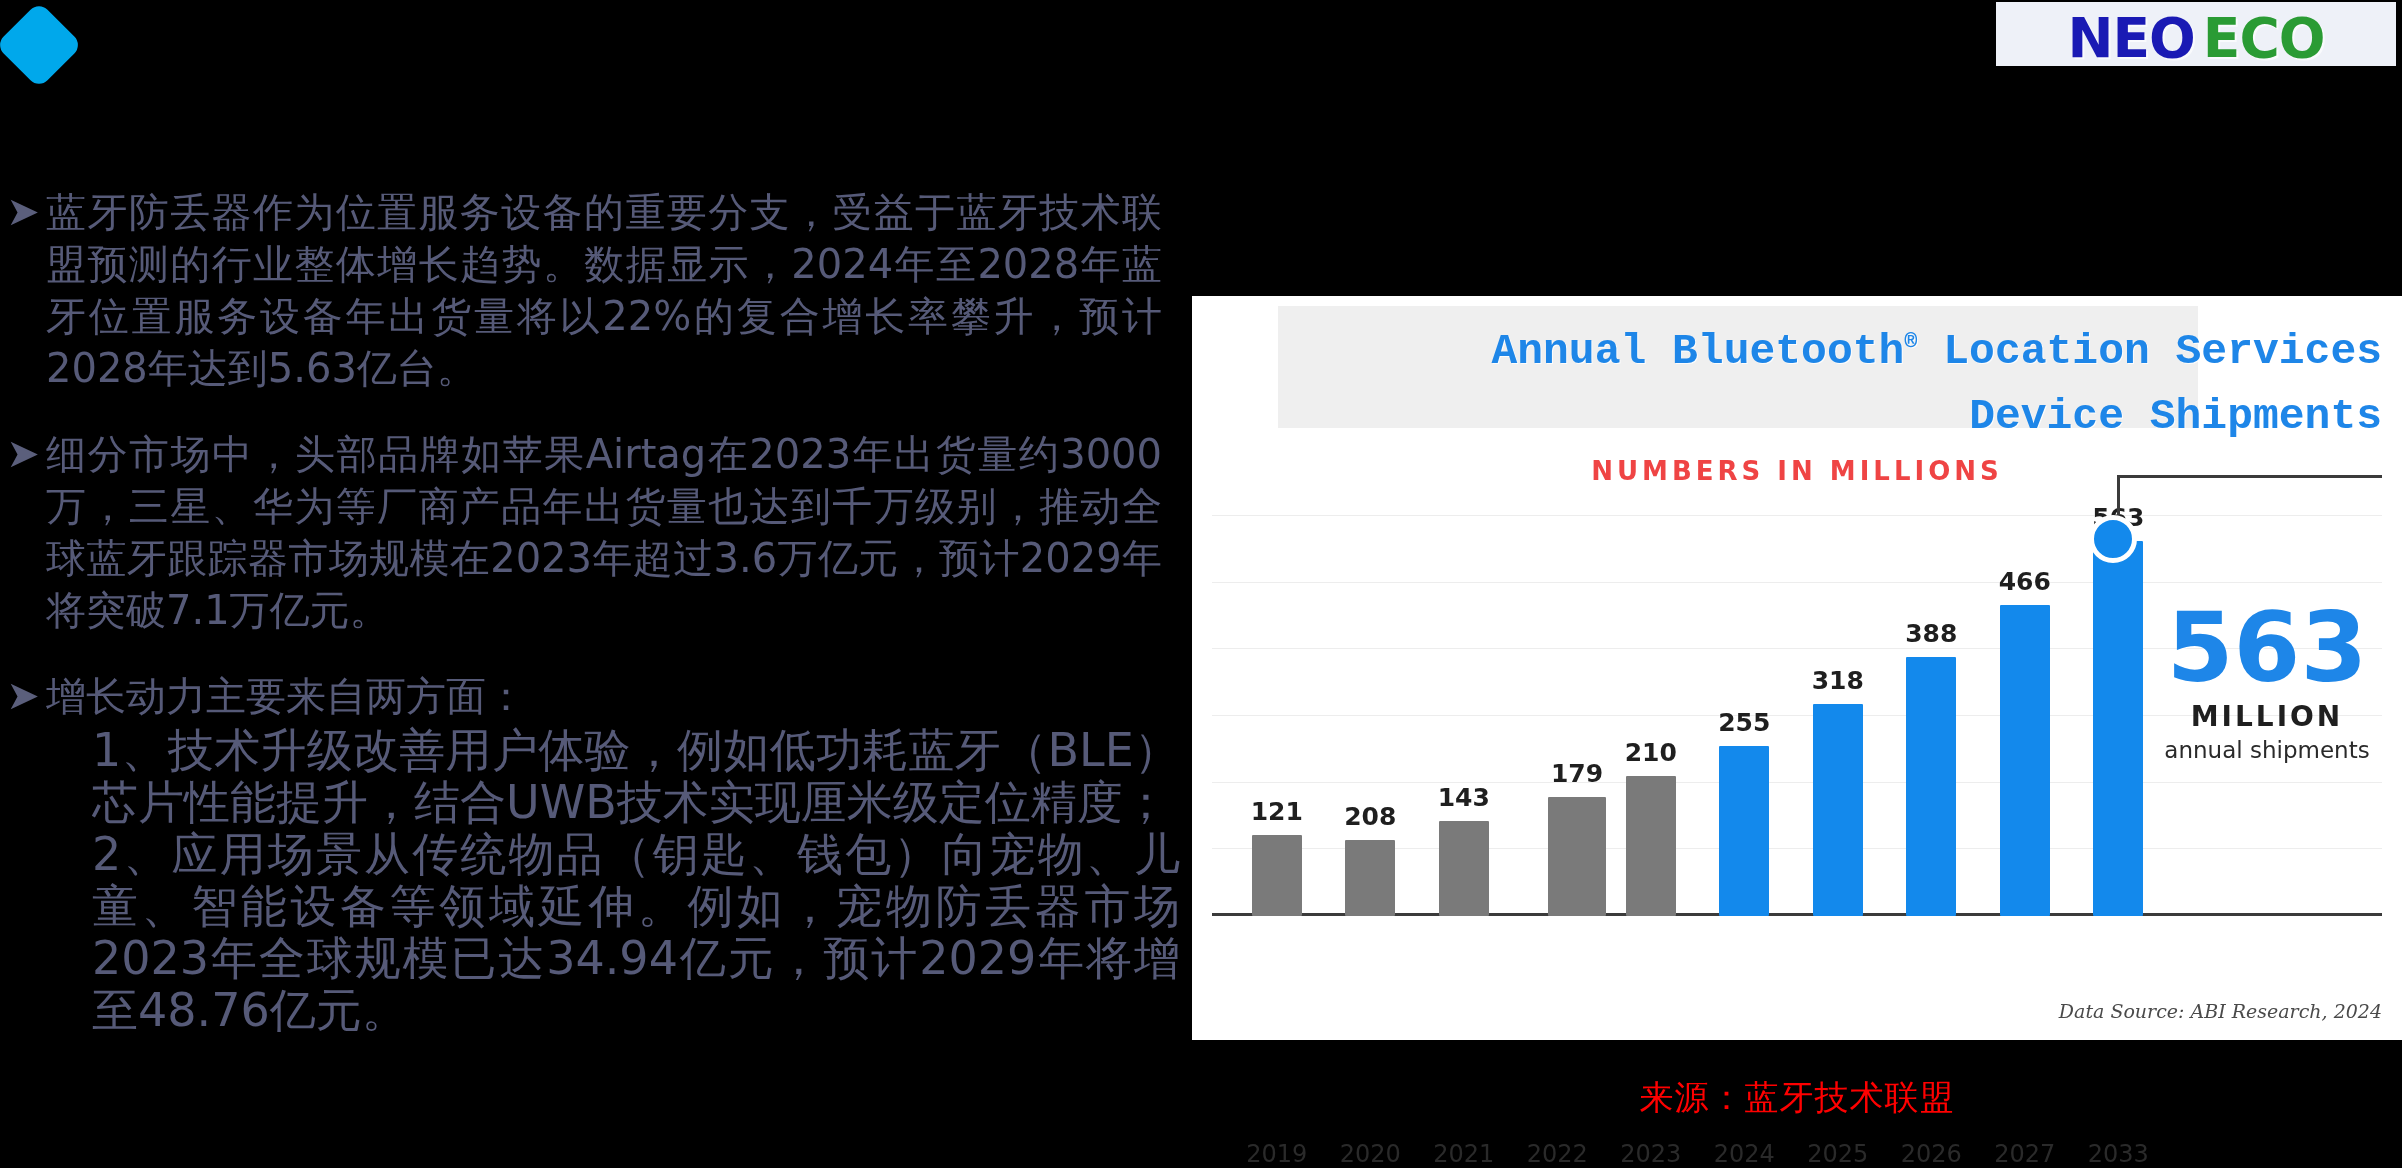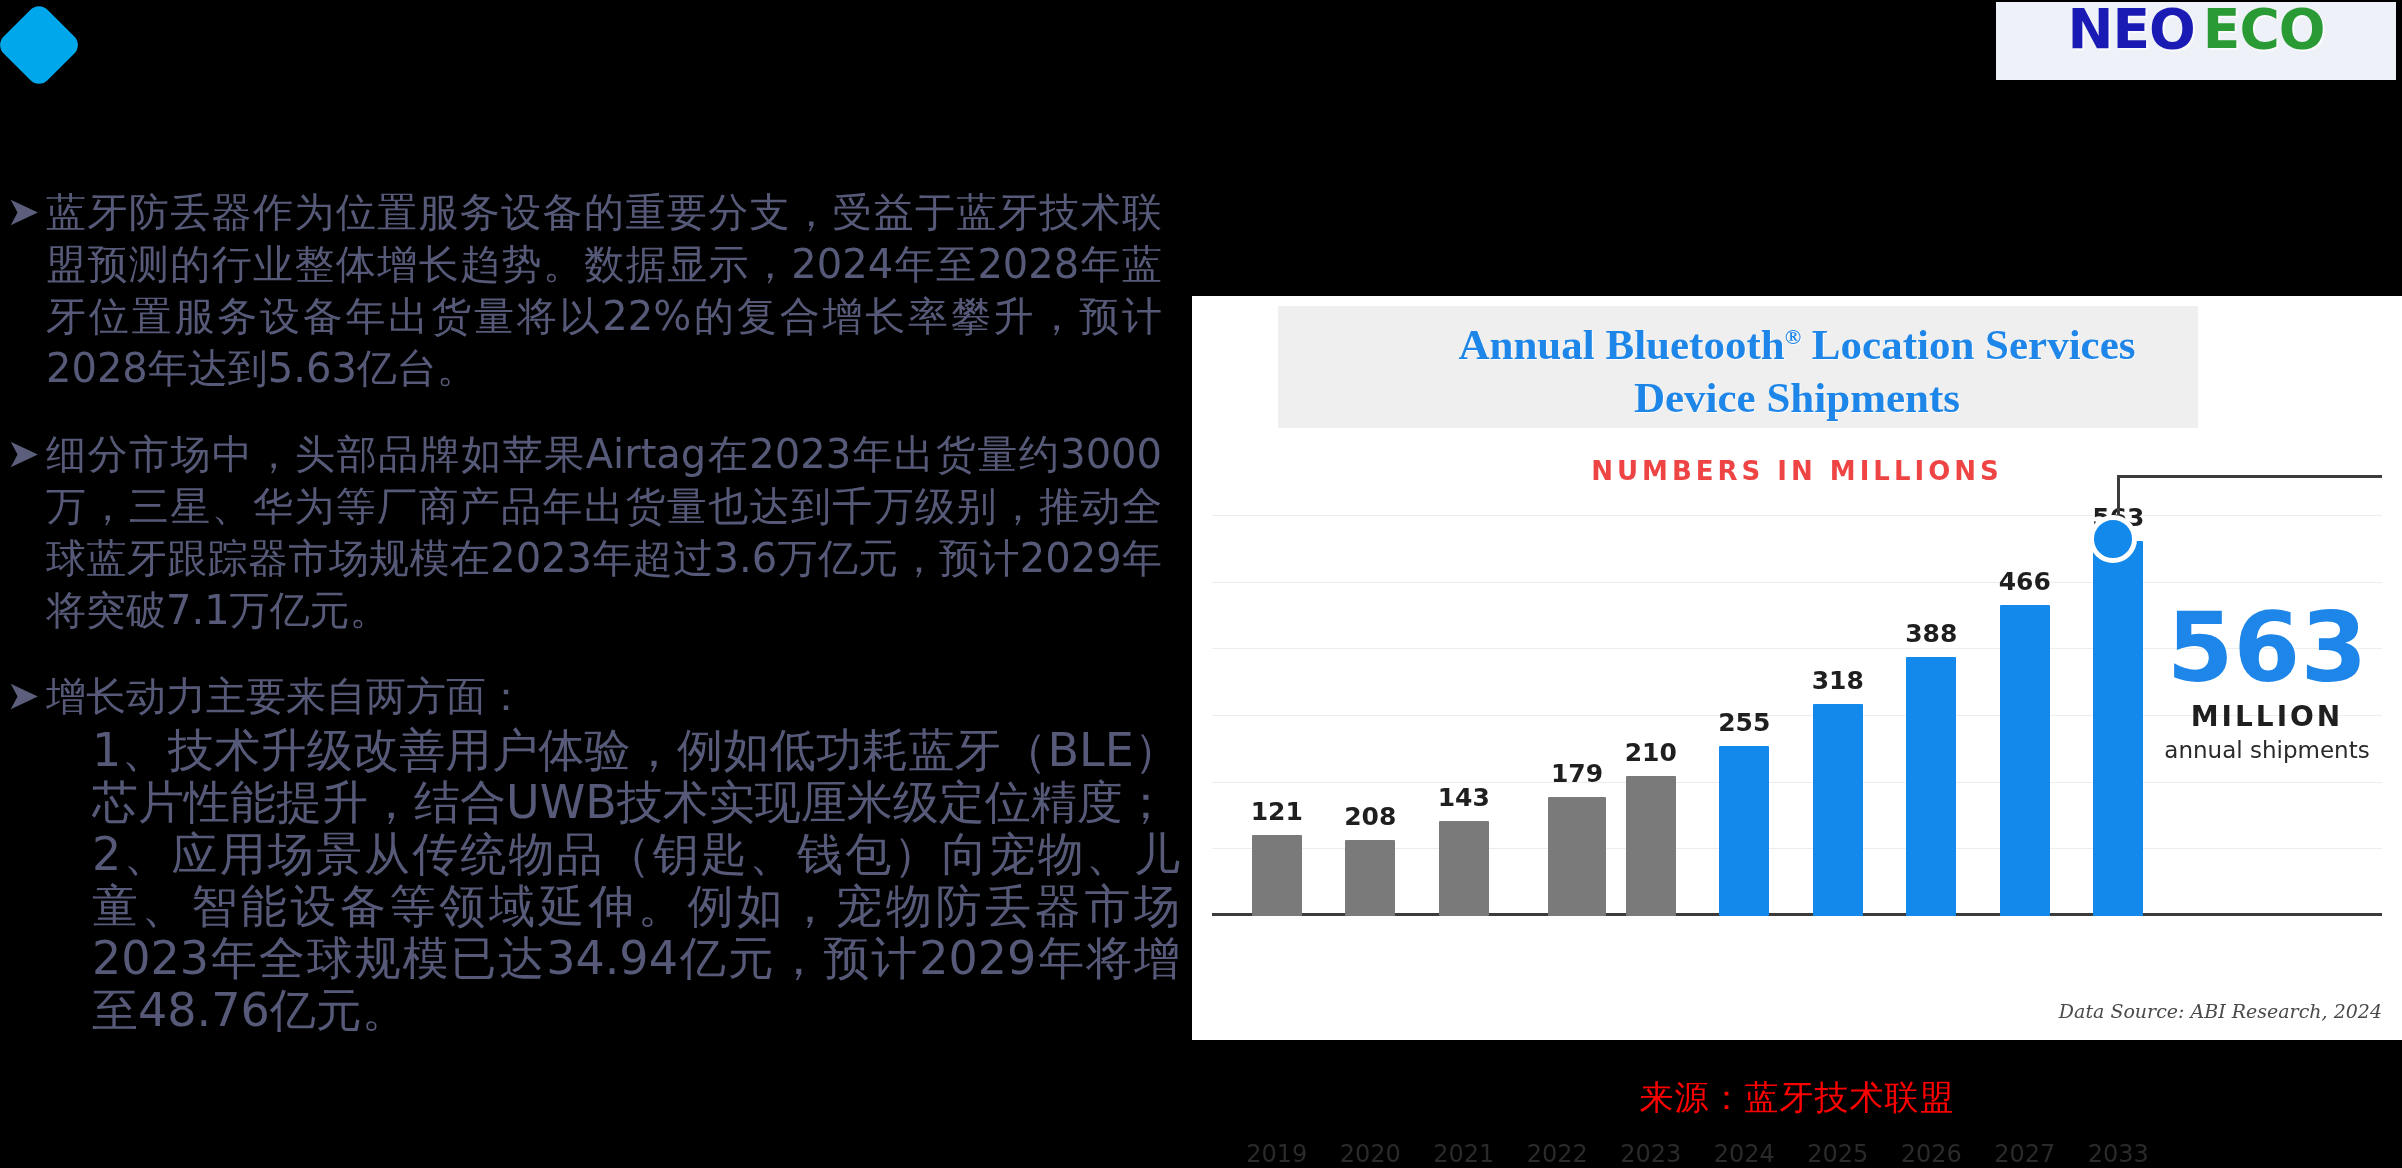--- a/index.html
+++ b/index.html
@@ -20,23 +20,23 @@
     position: absolute; left: 8px; top: 14px;
     width: 62px; height: 62px;
     background: #00a8eb;
     border-radius: 12px;
     transform: rotate(45deg);
   }
 
   
   #logo {
     position: absolute; left: 1996px; top: 2px;
-    width: 400px; height: 78px;
+    width: 400px; height: 64px;
     background: #eef1f8;
-    display: flex; align-items: flex-start; justify-content: center;
+    display: flex; align-items: flex-end; justify-content: center;
   }
   #logo .logo-text {
     font-family: "DejaVu Sans", sans-serif;
     font-weight: 700;
     font-size: 55px;
     letter-spacing: -1px;
     line-height: 1;
     white-space: nowrap;
   }
   #logo .neo { color: #1a1ab4; text-shadow: 2px 2px 0 rgba(255,255,255,.65); }
@@ -88,26 +88,26 @@
     background: #ffffff;
   }
   #title-band {
     position: absolute; left: 86px; top: 10px;
     width: 920px; height: 122px;
     background: #efefef;
   }
   #chart-title {
     position: absolute; left: 20px; top: 14px;
     width: 1170px;
-    text-align: center;
+    text-align: right;
     color: #1e86e8;
-    font-family: Liberation Serif, serif;
+    font-family: Liberation Mono, monospace;
     font-weight: 700;
     font-size: 43px;
-    line-height: 53px;
+    line-height: 65px;
     text-shadow: 1px 1px 0 rgba(255,255,255,.85);
   }
   #chart-title sup { font-size: 22px; vertical-align: super; }
   #chart-subtitle {
     position: absolute; left: 20px; top: 160px;
     width: 1170px;
     text-align: center;
     color: #ef4444;
     font-family: "DejaVu Sans", sans-serif;
     font-weight: 700;

